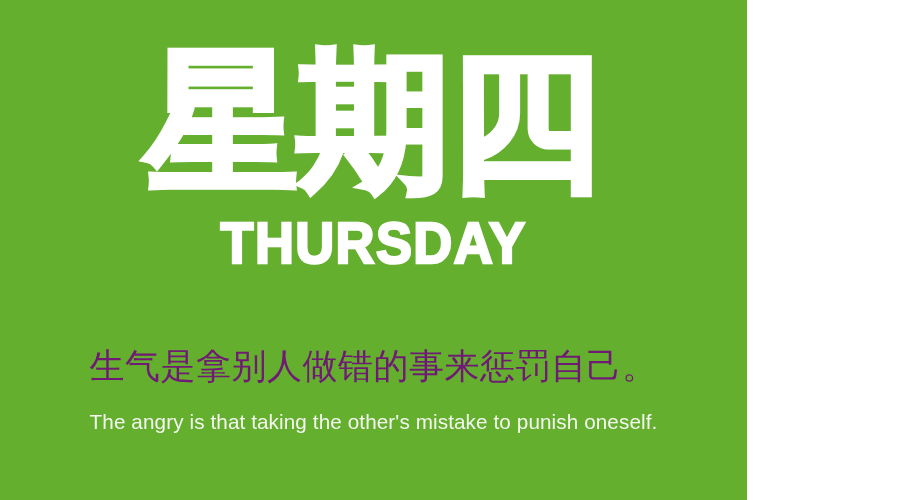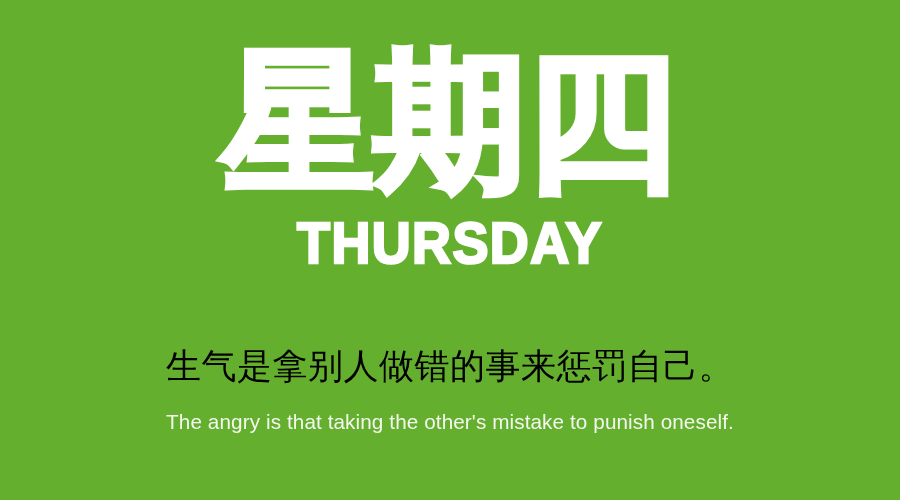--- a/index.html
+++ b/index.html
@@ -10,21 +10,21 @@
 
   body {
     width: 900px;
     height: 500px;
     overflow: hidden;
     font-family: "Liberation Sans", "DejaVu Sans", sans-serif;
   }
 
   #card {
     position: relative;
-    width: 900px;
+    width: 747px;
     height: 500px;
     background: #64af2e;
     box-sizing: border-box;
     overflow: hidden;
   }
 
   
   #day-block {
     position: absolute;
     left: 0;
@@ -65,21 +65,21 @@
   #quote-block {
     position: absolute;
     left: 0;
     right: 0;
     top: 345px;
     text-align: center;
   }
 
   #quote-cn {
     display: block;
-    color: #000000;
+    color: #701a75;
     font-family: "DejaVu Sans", "Liberation Sans", sans-serif;
     font-size: 35px;
     line-height: 42px;
     font-weight: 400;
     letter-spacing: 0.5px;
     white-space: nowrap;
   }
 
   #quote-en {
     display: block;

